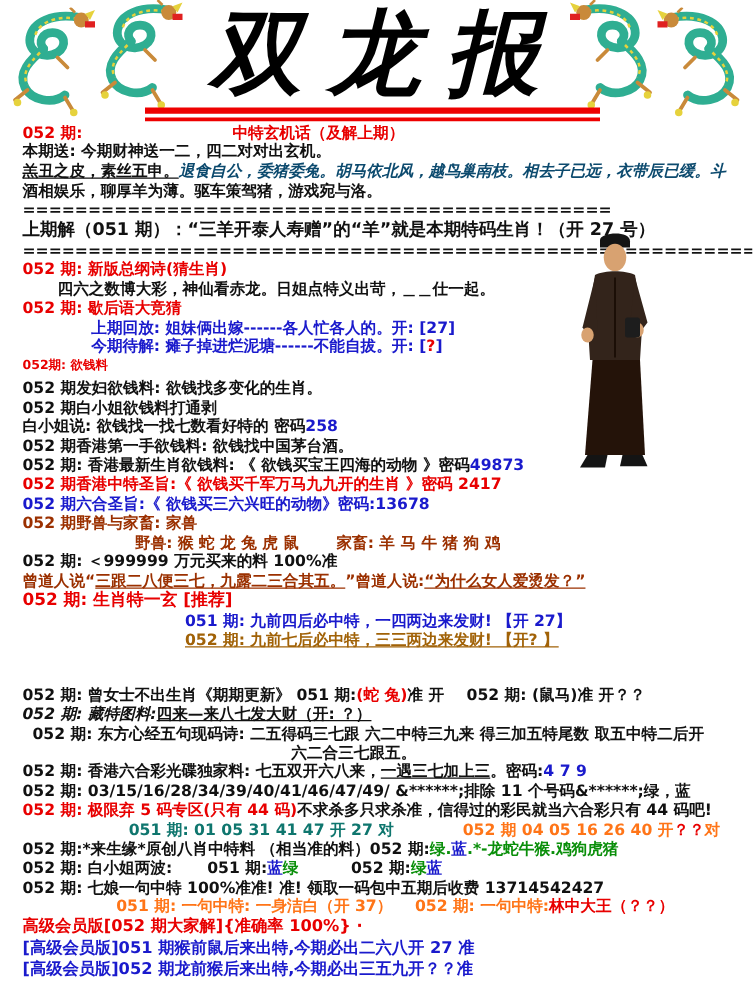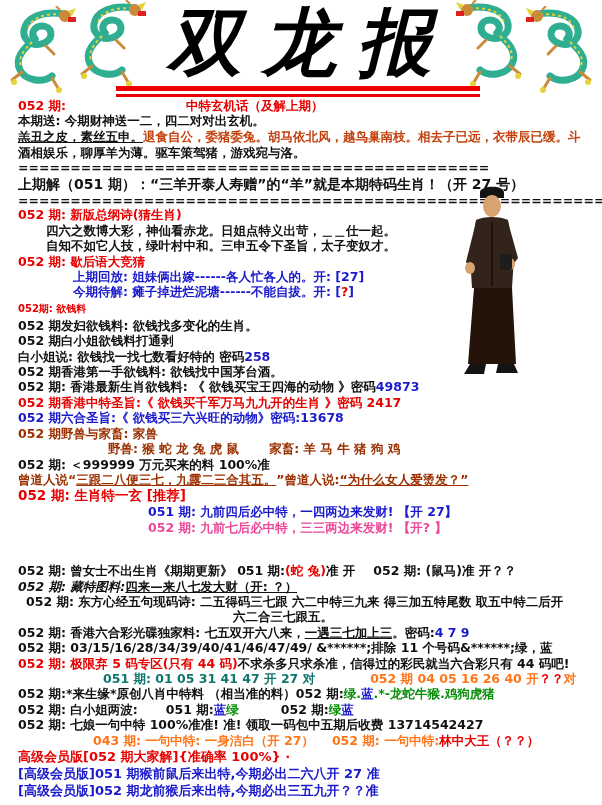--- a/index.html
+++ b/index.html
@@ -75,58 +75,57 @@
         <use href="#dragon"></use>
       </svg>
     <h1 class="title">双龙报</h1>
     <div class="redline rl1"></div>
     <div class="redline rl2"></div>
   </div>
 
   <main id="content">
       <div class="line"><span style="color: rgb(232, 0, 0);">052 期:</span><span style="color: rgb(232, 0, 0); margin-left: 120px;">中特玄机话（及解上期）</span></div>
       <div class="line" style="line-height: 16px;"><span style="color: rgb(17, 17, 17);">本期送: 今期财神送一二，四二对对出玄机。</span></div>
-      <div class="line" style="line-height: 16px;"><span style="color: rgb(17, 17, 17); text-decoration: underline;">羔丑之皮，素丝五申。</span><span style="color: #c2410c;">退食自公，委猪委兔。胡马依北风，越鸟巢南枝。相去子已远，衣带辰已缓。斗</span></div>
+      <div class="line" style="line-height: 16px;"><span style="color: rgb(17, 17, 17); text-decoration: underline;">羔丑之皮，素丝五申。</span><span style="color: #0c4a6e; font-style: italic;">退食自公，委猪委兔。胡马依北风，越鸟巢南枝。相去子已远，衣带辰已缓。斗</span></div>
       <div class="line" style="line-height: 16px;"><span style="color: rgb(17, 17, 17);">酒相娱乐，聊厚羊为薄。驱车策驾猪，游戏宛与洛。</span></div>
       <div class="line" style="line-height: 13px;"><span style="color: rgb(17, 17, 17);">=============================================</span></div>
       <div class="line" style="font-size: 14px; line-height: 20px;"><span style="color: rgb(17, 17, 17);">上期解（051 期）：“三羊开泰人寿赠”的“羊”就是本期特码生肖！（开 27 号）</span></div>
       <div class="line" style="line-height: 13px;"><span style="color: rgb(17, 17, 17);">=============================================================</span></div>
       <div class="line"><span style="color: rgb(232, 0, 0);">052 期: 新版总纲诗(猜生肖)</span></div>
       <div class="line" style="padding-left: 28px;"><span style="color: rgb(17, 17, 17);">四六之数博大彩，神仙看赤龙。日姐点特义出苛，＿＿仕一起。</span></div>
-      <div class="line" style="padding-left: 28px;"><span style="color: rgb(17, 17, 17);">自知不如它人技，绿叶村中和。三申五令下圣旨，太子变奴才。</span></div>
       <div class="line"><span style="color: rgb(232, 0, 0);">052 期: 歇后语大竞猜</span></div>
       <div class="line" style="padding-left: 55px;"><span style="color: rgb(26, 26, 204);">上期回放: 姐妹俩出嫁------各人忙各人的。开: [27]</span></div>
       <div class="line" style="padding-left: 55px;"><span style="color: rgb(26, 26, 204);">今期待解: 瘫子掉进烂泥塘------不能自拔。开: [</span><span style="color: rgb(232, 0, 0);">?</span><span style="color: rgb(26, 26, 204);"> ]</span></div>
       <div class="line" style="font-size: 10px; line-height: 18px;"><span style="color: rgb(232, 0, 0);">052期: 欲钱料</span></div>
       <div class="line"><span style="color: rgb(17, 17, 17);">052 期发妇欲钱料: 欲钱找多变化的生肖。</span></div>
       <div class="line"><span style="color: rgb(17, 17, 17);">052 期白小姐欲钱料打通剥</span></div>
       <div class="line"><span style="color: rgb(17, 17, 17);">白小姐说: 欲钱找一找七数看好特的 密码 </span><span style="color: rgb(26, 26, 204);">258</span></div>
       <div class="line"><span style="color: rgb(17, 17, 17);">052 期香港第一手欲钱料: 欲钱找中国茅台酒。</span></div>
       <div class="line"><span style="color: rgb(17, 17, 17);">052 期: 香港最新生肖欲钱料: 《 欲钱买宝王四海的动物 》密码 </span><span style="color: rgb(26, 26, 204);">49873</span></div>
       <div class="line"><span style="color: rgb(232, 0, 0);">052 期香港中特圣旨:《 欲钱买千军万马九九开的生肖 》密码 2417</span></div>
       <div class="line"><span style="color: rgb(26, 26, 204);">052 期六合圣旨:《 欲钱买三六兴旺的动物》密码:13678</span></div>
       <div class="line"><span style="color: rgb(155, 48, 0);">052 期野兽与家畜: 家兽</span></div>
       <div class="line" style="padding-left: 90px;"><span style="color: rgb(155, 48, 0);">野兽: 猴 蛇 龙 兔 虎 鼠</span><span style="color: rgb(155, 48, 0); margin-left: 30px;">家畜: 羊 马 牛 猪 狗 鸡</span></div>
       <div class="line"><span style="color: rgb(17, 17, 17);">052 期: ＜999999 万元买来的料 100%准</span></div>
       <div class="line"><span style="color: rgb(155, 48, 0);">曾道人说“</span><span style="color: rgb(155, 48, 0); text-decoration: underline;">三跟二八便三七，九露二三合其五。</span><span style="color: rgb(155, 48, 0);">”</span><span style="color: rgb(155, 48, 0);"> 曾道人说: </span><span style="color: rgb(155, 48, 0); text-decoration: underline;">“为什么女人爱烫发？”</span></div>
       <div class="line" style="font-size: 13.5px; line-height: 17px;"><span style="color: rgb(232, 0, 0);">052 期: 生肖特一玄 [推荐]</span></div>
       <div class="line" style="padding-left: 130px;"><span style="color: rgb(26, 26, 204);">051 期: 九前四后必中特，一四两边来发财! 【开 27】</span></div>
-      <div class="line" style="padding-left: 130px;"><span style="color: #ec4899;">052 期: 九前七后必中特，三三两边来发财! 【开? 】</span></div>
+      <div class="line" style="padding-left: 130px;"><span style="color: #a16207; text-decoration: underline;">052 期: 九前七后必中特，三三两边来发财! 【开? 】</span></div>
       <div class="line"><span style="color: rgb(17, 17, 17);">052 期: 曾女士不出生肖《期期更新》 051 期: </span><span style="color: rgb(232, 0, 0); margin-top: 28px;">(蛇 兔)</span><span style="color: rgb(17, 17, 17);">准 开</span><span style="color: rgb(17, 17, 17); margin-left: 18px;">052 期: (鼠马)准 开？？</span></div>
       <div class="line"><span style="color: rgb(17, 17, 17); font-style: italic;">052 期: 藏特图料: </span><span style="color: rgb(17, 17, 17); text-decoration: underline;">四来—来八七发大财（开: ？）</span></div>
       <div class="line" style="padding-left: 8px;"><span style="color: rgb(17, 17, 17);">052 期: 东方心经五句现码诗: 二五得码三七跟 六二中特三九来 得三加五特尾数 取五中特二后开</span></div>
       <div class="line" style="padding-left: 215px;"><span style="color: rgb(17, 17, 17);">六二合三七跟五。</span></div>
       <div class="line"><span style="color: rgb(17, 17, 17);">052 期: 香港六合彩光碟独家料: 七五双开六八来，</span><span style="color: rgb(17, 17, 17); text-decoration: underline;">一遇三七加上三</span><span style="color: rgb(17, 17, 17);">。密码: </span><span style="color: rgb(26, 26, 204);">4 7 9</span></div>
       <div class="line"><span style="color: rgb(17, 17, 17);">052 期: 03/15/16/28/34/39/40/41/46/47/49/ &amp;******;排除 11 个号码&amp;******;绿，蓝</span></div>
       <div class="line"><span style="color: rgb(232, 0, 0);">052 期: 极限弃 5 码专区(只有 44 码)</span><span style="color: rgb(17, 17, 17);"> 不求杀多只求杀准，信得过的彩民就当六合彩只有 44 码吧!</span></div>
       <div class="line" style="padding-left: 85px;"><span style="color: #0f766e;">051 期: 01 05 31 41 47 开 27 对</span><span style="color: rgb(255, 117, 24); margin-left: 55px;">052 期 04 05 16 26 40 开</span><span style="color: rgb(232, 0, 0);">？？</span><span style="color: rgb(255, 117, 24);">对</span></div>
       <div class="line"><span style="color: rgb(17, 17, 17);">052 期:*来生缘*原创八肖中特料 （相当准的料）052 期: </span><span style="color: rgb(10, 143, 10);">绿.</span><span style="color: rgb(26, 26, 204);">蓝</span><span style="color: rgb(10, 143, 10);">.*-龙蛇牛猴.鸡狗虎猪</span></div>
       <div class="line"><span style="color: rgb(17, 17, 17);">052 期: 白小姐两波: </span><span style="color: rgb(17, 17, 17); margin-left: 28px;">051 期: </span><span style="color: rgb(26, 26, 204);">蓝 </span><span style="color: rgb(10, 143, 10);">绿</span><span style="color: rgb(17, 17, 17); margin-left: 42px;">052 期: </span><span style="color: rgb(10, 143, 10);">绿 </span><span style="color: rgb(26, 26, 204);">蓝</span></div>
       <div class="line"><span style="color: rgb(17, 17, 17);">052 期: 七娘一句中特 100%准准! 准! 领取一码包中五期后收费 13714542427</span></div>
-      <div class="line" style="padding-left: 75px;"><span style="color: rgb(255, 117, 24);">043 期: 一句中特: 一身洁白（开 27）</span><span style="color: rgb(255, 117, 24); margin-left: 18px;">052 期: 一句中特: </span><span style="color: rgb(232, 0, 0);">林中大王（？？）</span></div>
+      <div class="line" style="padding-left: 75px;"><span style="color: rgb(255, 117, 24);">051 期: 一句中特: 一身洁白（开 37）</span><span style="color: rgb(255, 117, 24); margin-left: 18px;">052 期: 一句中特: </span><span style="color: rgb(232, 0, 0);">林中大王（？？）</span></div>
       <div class="line" style="font-size: 13px; line-height: 17px;"><span style="color: rgb(232, 0, 0);">高级会员版[052 期大家解]{准确率 100%} ·</span></div>
       <div class="line" style="font-size: 13px; line-height: 17px;"><span style="color: rgb(26, 26, 204);">[高级会员版]051 期猴前鼠后来出特,今期必出二六八开 27 准</span></div>
       <div class="line" style="font-size: 13px; line-height: 17px;"><span style="color: rgb(26, 26, 204);">[高级会员版]052 期龙前猴后来出特,今期必出三五九开？？准</span></div>
     </main>
 
   <svg class="photo" viewBox="0 0 82 210">
       <use href="#man"></use>
     </svg>
 
 </div>

